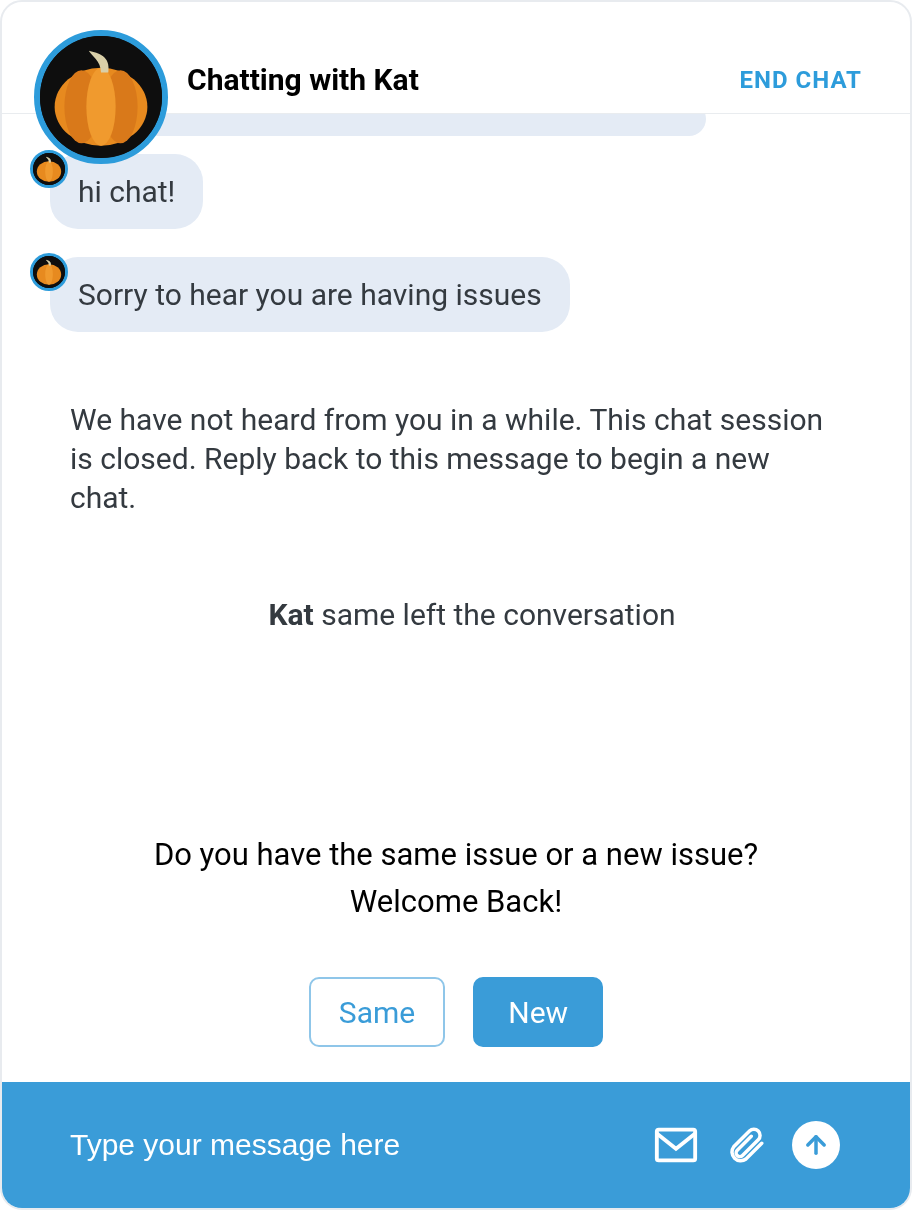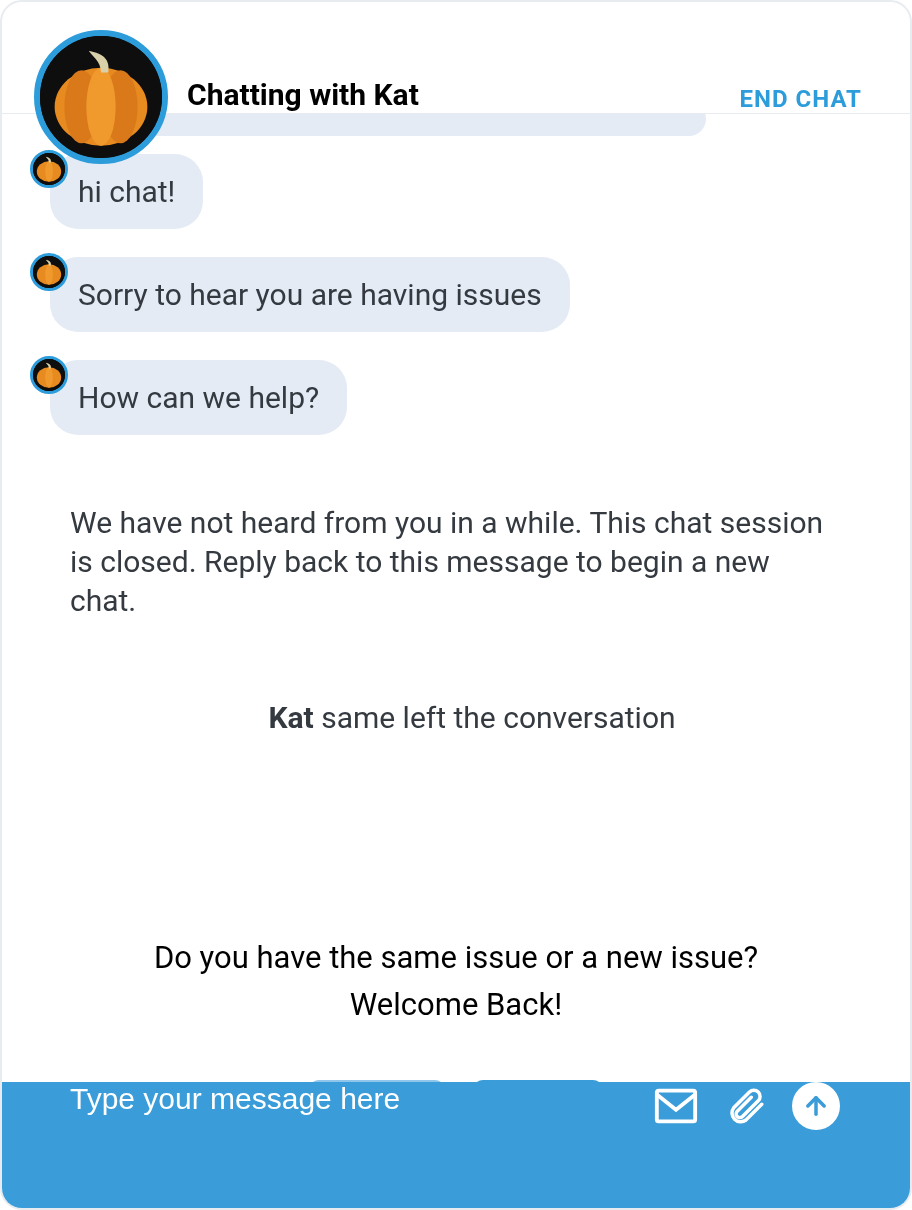--- a/index.html
+++ b/index.html
@@ -19,21 +19,21 @@
     display: flex;
     flex-direction: column;
     position: relative;
     overflow: hidden;
   }
 
   
   .chat-header {
     height: 112px;
     display: flex;
-    align-items: flex-end;
+    align-items: center;
     padding: 44px 48px 0 185px;
     border-bottom: 1px solid #e9ecef;
     position: relative;
   }
   .header-title {
     font-size: 30px;
     font-weight: 700;
     color: #000000;
     line-height: 1.2;
   }
@@ -162,21 +162,21 @@
     background: #3a9cd8;
     color: #ffffff;
     border: 2px solid #3a9cd8;
   }
 
   
   .input-bar {
     height: 126px;
     background: #3a9cd8;
     display: flex;
-    align-items: flex-start;
+    align-items: center;
     padding: 0 70px 0 68px;
     gap: 22px;
   }
   .input-placeholder {
     flex: 1;
     font-size: 30px;
     color: #ffffff;
     background: transparent;
     border: none;
     outline: none;
@@ -243,31 +243,20 @@
         <svg viewBox="0 0 100 100" style="width:100%;height:100%;">
           <rect width="100" height="100" fill="#0e0e0e"></rect>
           <ellipse cx="50" cy="58" rx="38" ry="32" fill="#e78a1f"></ellipse>
           <ellipse cx="50" cy="58" rx="12" ry="32" fill="#f09a2e"></ellipse>
           <path d="M50 30 C50 20 42 16 40 12 C48 14 58 16 56 30 Z" fill="#d9cfa8"></path>
         </svg>
       </div>
       <div class="bubble">Sorry to hear you are having issues</div>
     </div>
 
-    <div class="msg-row row-3">
-      <div class="small-avatar">
-        <svg viewBox="0 0 100 100" style="width:100%;height:100%;">
-          <rect width="100" height="100" fill="#0e0e0e"></rect>
-          <ellipse cx="50" cy="58" rx="38" ry="32" fill="#e78a1f"></ellipse>
-          <ellipse cx="50" cy="58" rx="12" ry="32" fill="#f09a2e"></ellipse>
-          <path d="M50 30 C50 20 42 16 40 12 C48 14 58 16 56 30 Z" fill="#d9cfa8"></path>
-        </svg>
-      </div>
-      <div class="bubble">How can we help?</div>
-    </div>
 
     <div class="system-text">We have not heard from you in a while. This chat session is closed. Reply back to this message to begin a new chat.</div>
 
     <div class="left-text">
       <span class="bold">Kat</span><span> same left the conversation</span>
     </div>
 
     <div class="welcome-block">
       <div>Do you have the same issue or a new issue?</div>
       <div>Welcome Back!</div>

